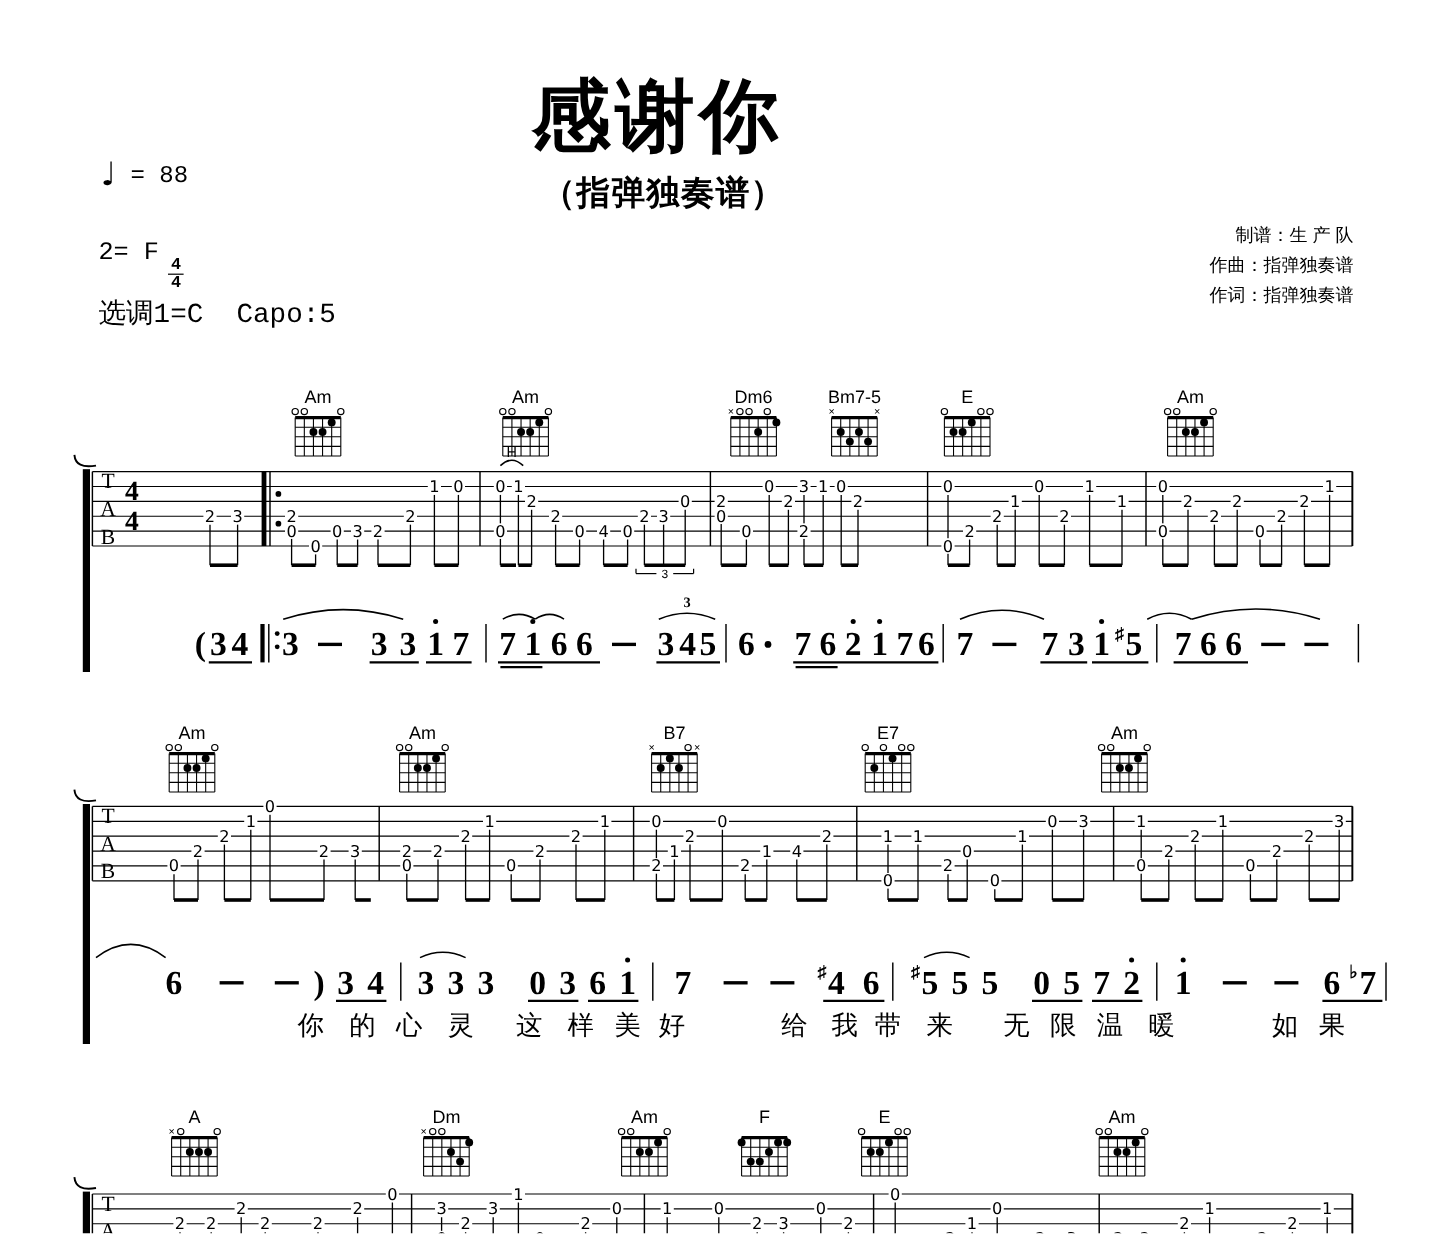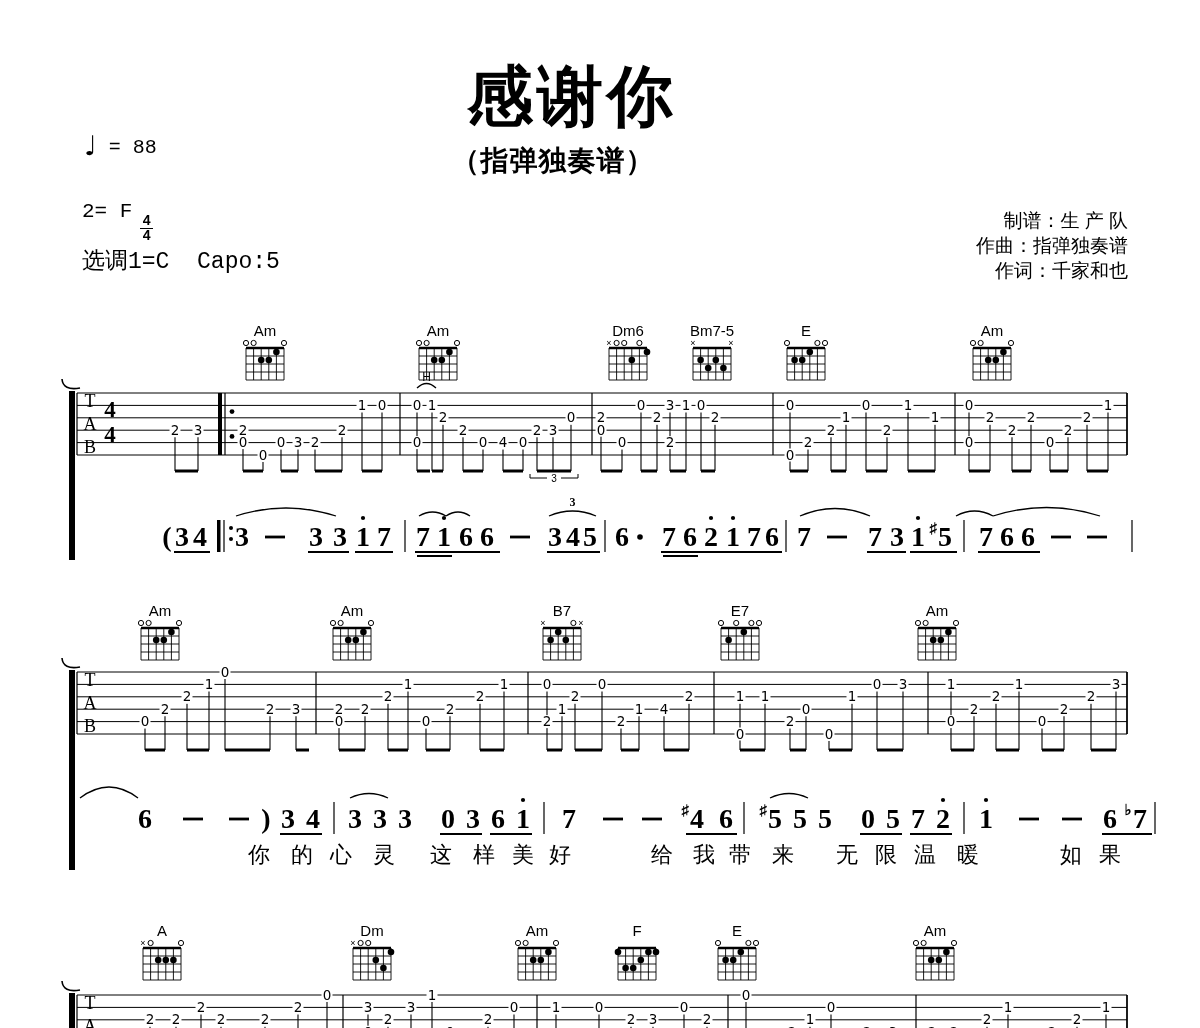--- a/index.html
+++ b/index.html
@@ -1,29 +1,29 @@
 <!DOCTYPE html>
 <html><head>
 <meta charset="utf-8">
 <style>
   html,body{margin:0;padding:0;background:#fff;}
   body{width:1200px;height:1028px;overflow:hidden;position:relative;
        font-family:"Liberation Sans",sans-serif;color:#000;}
   .abs{position:absolute;}
-  #title{top:52px;left:0;width:1096px;text-align:center;font-size:66px;font-weight:900;letter-spacing:4px;margin-left:24px;}
+  #title{top:52px;left:0;width:1096px;text-align:center;font-size:66px;font-weight:900;letter-spacing:4px;}
   #subtitle{top:142px;left:0;width:1106px;text-align:center;font-size:28px;font-weight:700;letter-spacing:1px;}
   #tempo{top:130px;left:84px;font-size:20px;font-family:"Liberation Mono",monospace;}
   #tempo .note{font-size:27px;font-family:"DejaVu Sans",sans-serif;vertical-align:-2px;}
   #keyline{top:200px;left:82px;font-size:21px;font-family:"Liberation Mono",monospace;}
   .frac{display:inline-flex;flex-direction:column;vertical-align:-8px;margin-left:8px;line-height:1;
         font-size:14px;font-weight:700;text-align:center;}
   .frac i{font-style:normal;padding:0 2px;}
   .frac i+i{border-top:1.5px solid #000;}
   #tuning{top:245px;left:82px;font-size:23px;font-family:"Liberation Mono",monospace;}
-  #credits{top:208px;right:72px;text-align:right;font-size:19px;line-height:25px;}
+  #credits{top:184px;right:72px;text-align:right;font-size:15px;line-height:25px;}
   svg{position:absolute;top:0;left:0;}
 </style>
 </head>
 <body>
 
 <div class="abs" id="title">感谢你</div>
 <div class="abs" id="subtitle">（指弹独奏谱）</div>
 
 <div class="abs" id="tempo">
   <span class="note">♩</span>
@@ -37,21 +37,21 @@
     </span>
 </div>
 
 <div class="abs" id="tuning">
   <span>选调1=C</span>&nbsp;&nbsp;<span>Capo:5</span>
 </div>
 
 <div class="abs" id="credits">
   <div>制谱：生 产 队</div>
   <div>作曲：指弹独奏谱</div>
-  <div>作词：千家和也</div>
+  <div>作词：指弹独奏谱</div>
 </div>
 
 <svg id="score" width="1200" height="1028" viewBox="0 0 1200 1028">
     <line x1="77" y1="393" x2="1127" y2="393" stroke="#000" stroke-width="1"></line>
     <line x1="77" y1="405.4" x2="1127" y2="405.4" stroke="#000" stroke-width="1"></line>
     <line x1="77" y1="417.8" x2="1127" y2="417.8" stroke="#000" stroke-width="1"></line>
     <line x1="77" y1="430.2" x2="1127" y2="430.2" stroke="#000" stroke-width="1"></line>
     <line x1="77" y1="442.6" x2="1127" y2="442.6" stroke="#000" stroke-width="1"></line>
     <line x1="77" y1="455" x2="1127" y2="455" stroke="#000" stroke-width="1"></line>
     <rect x="69" y="391" width="6" height="169" fill="#000"></rect>

